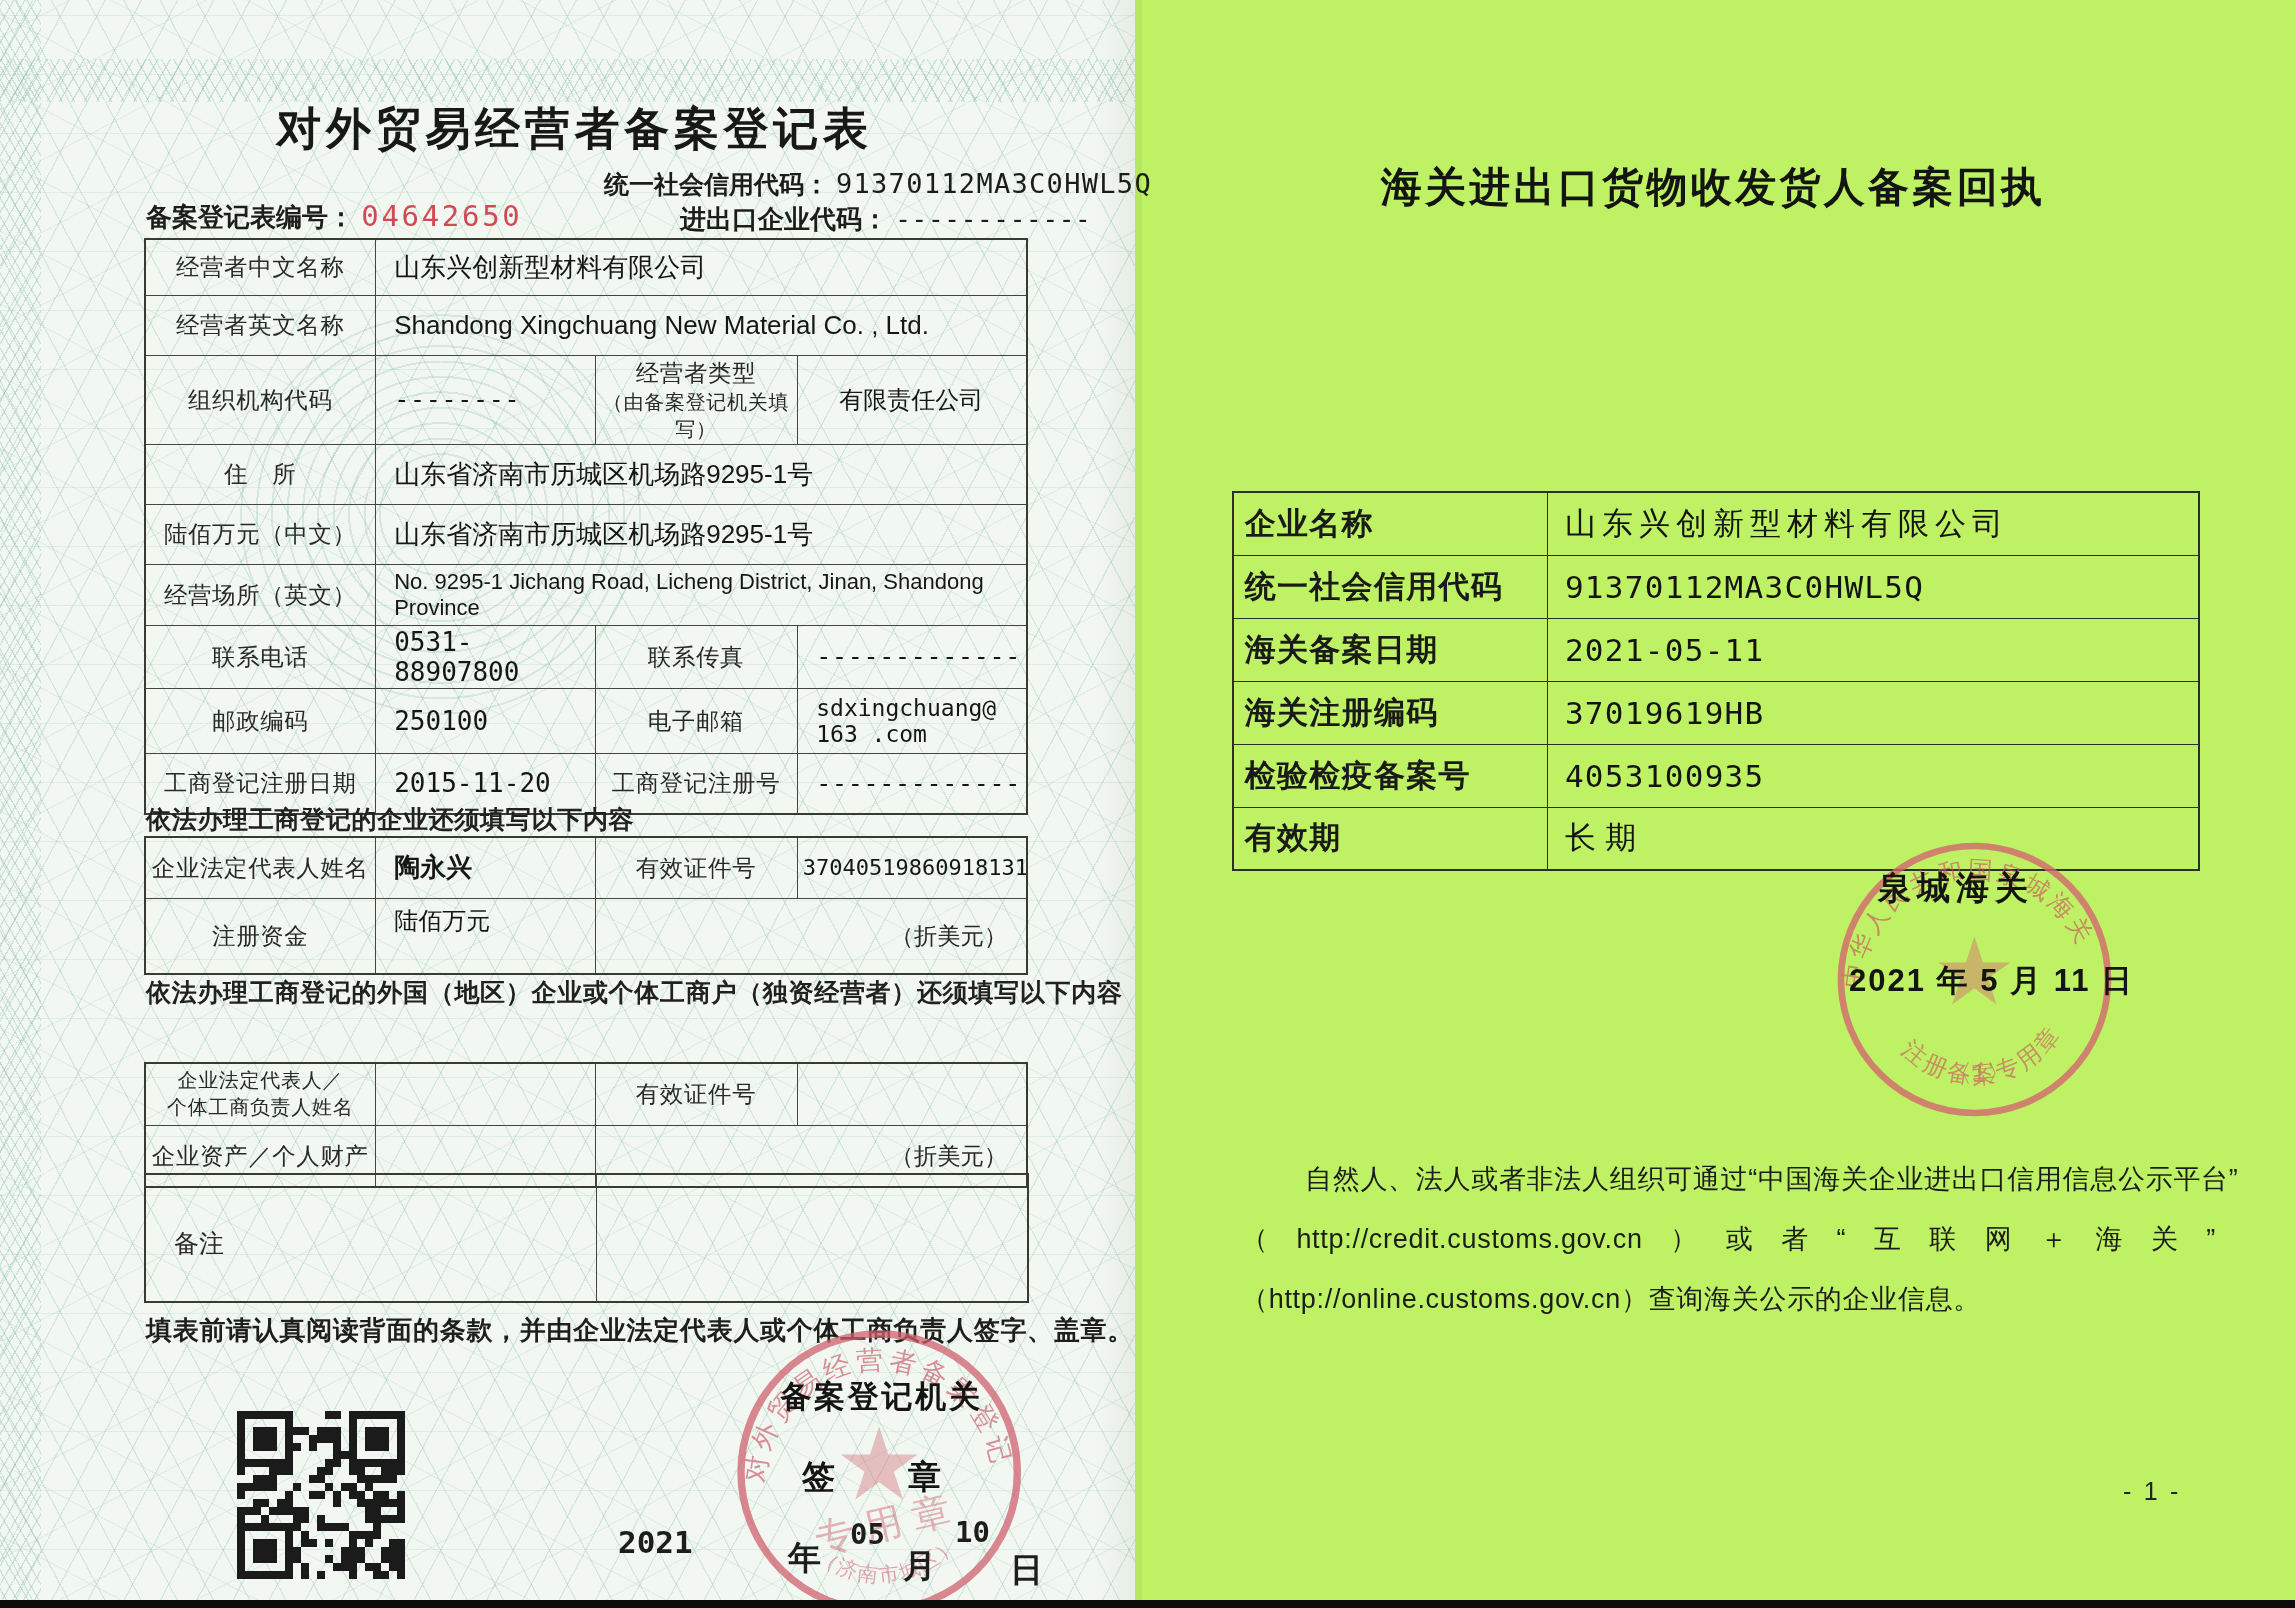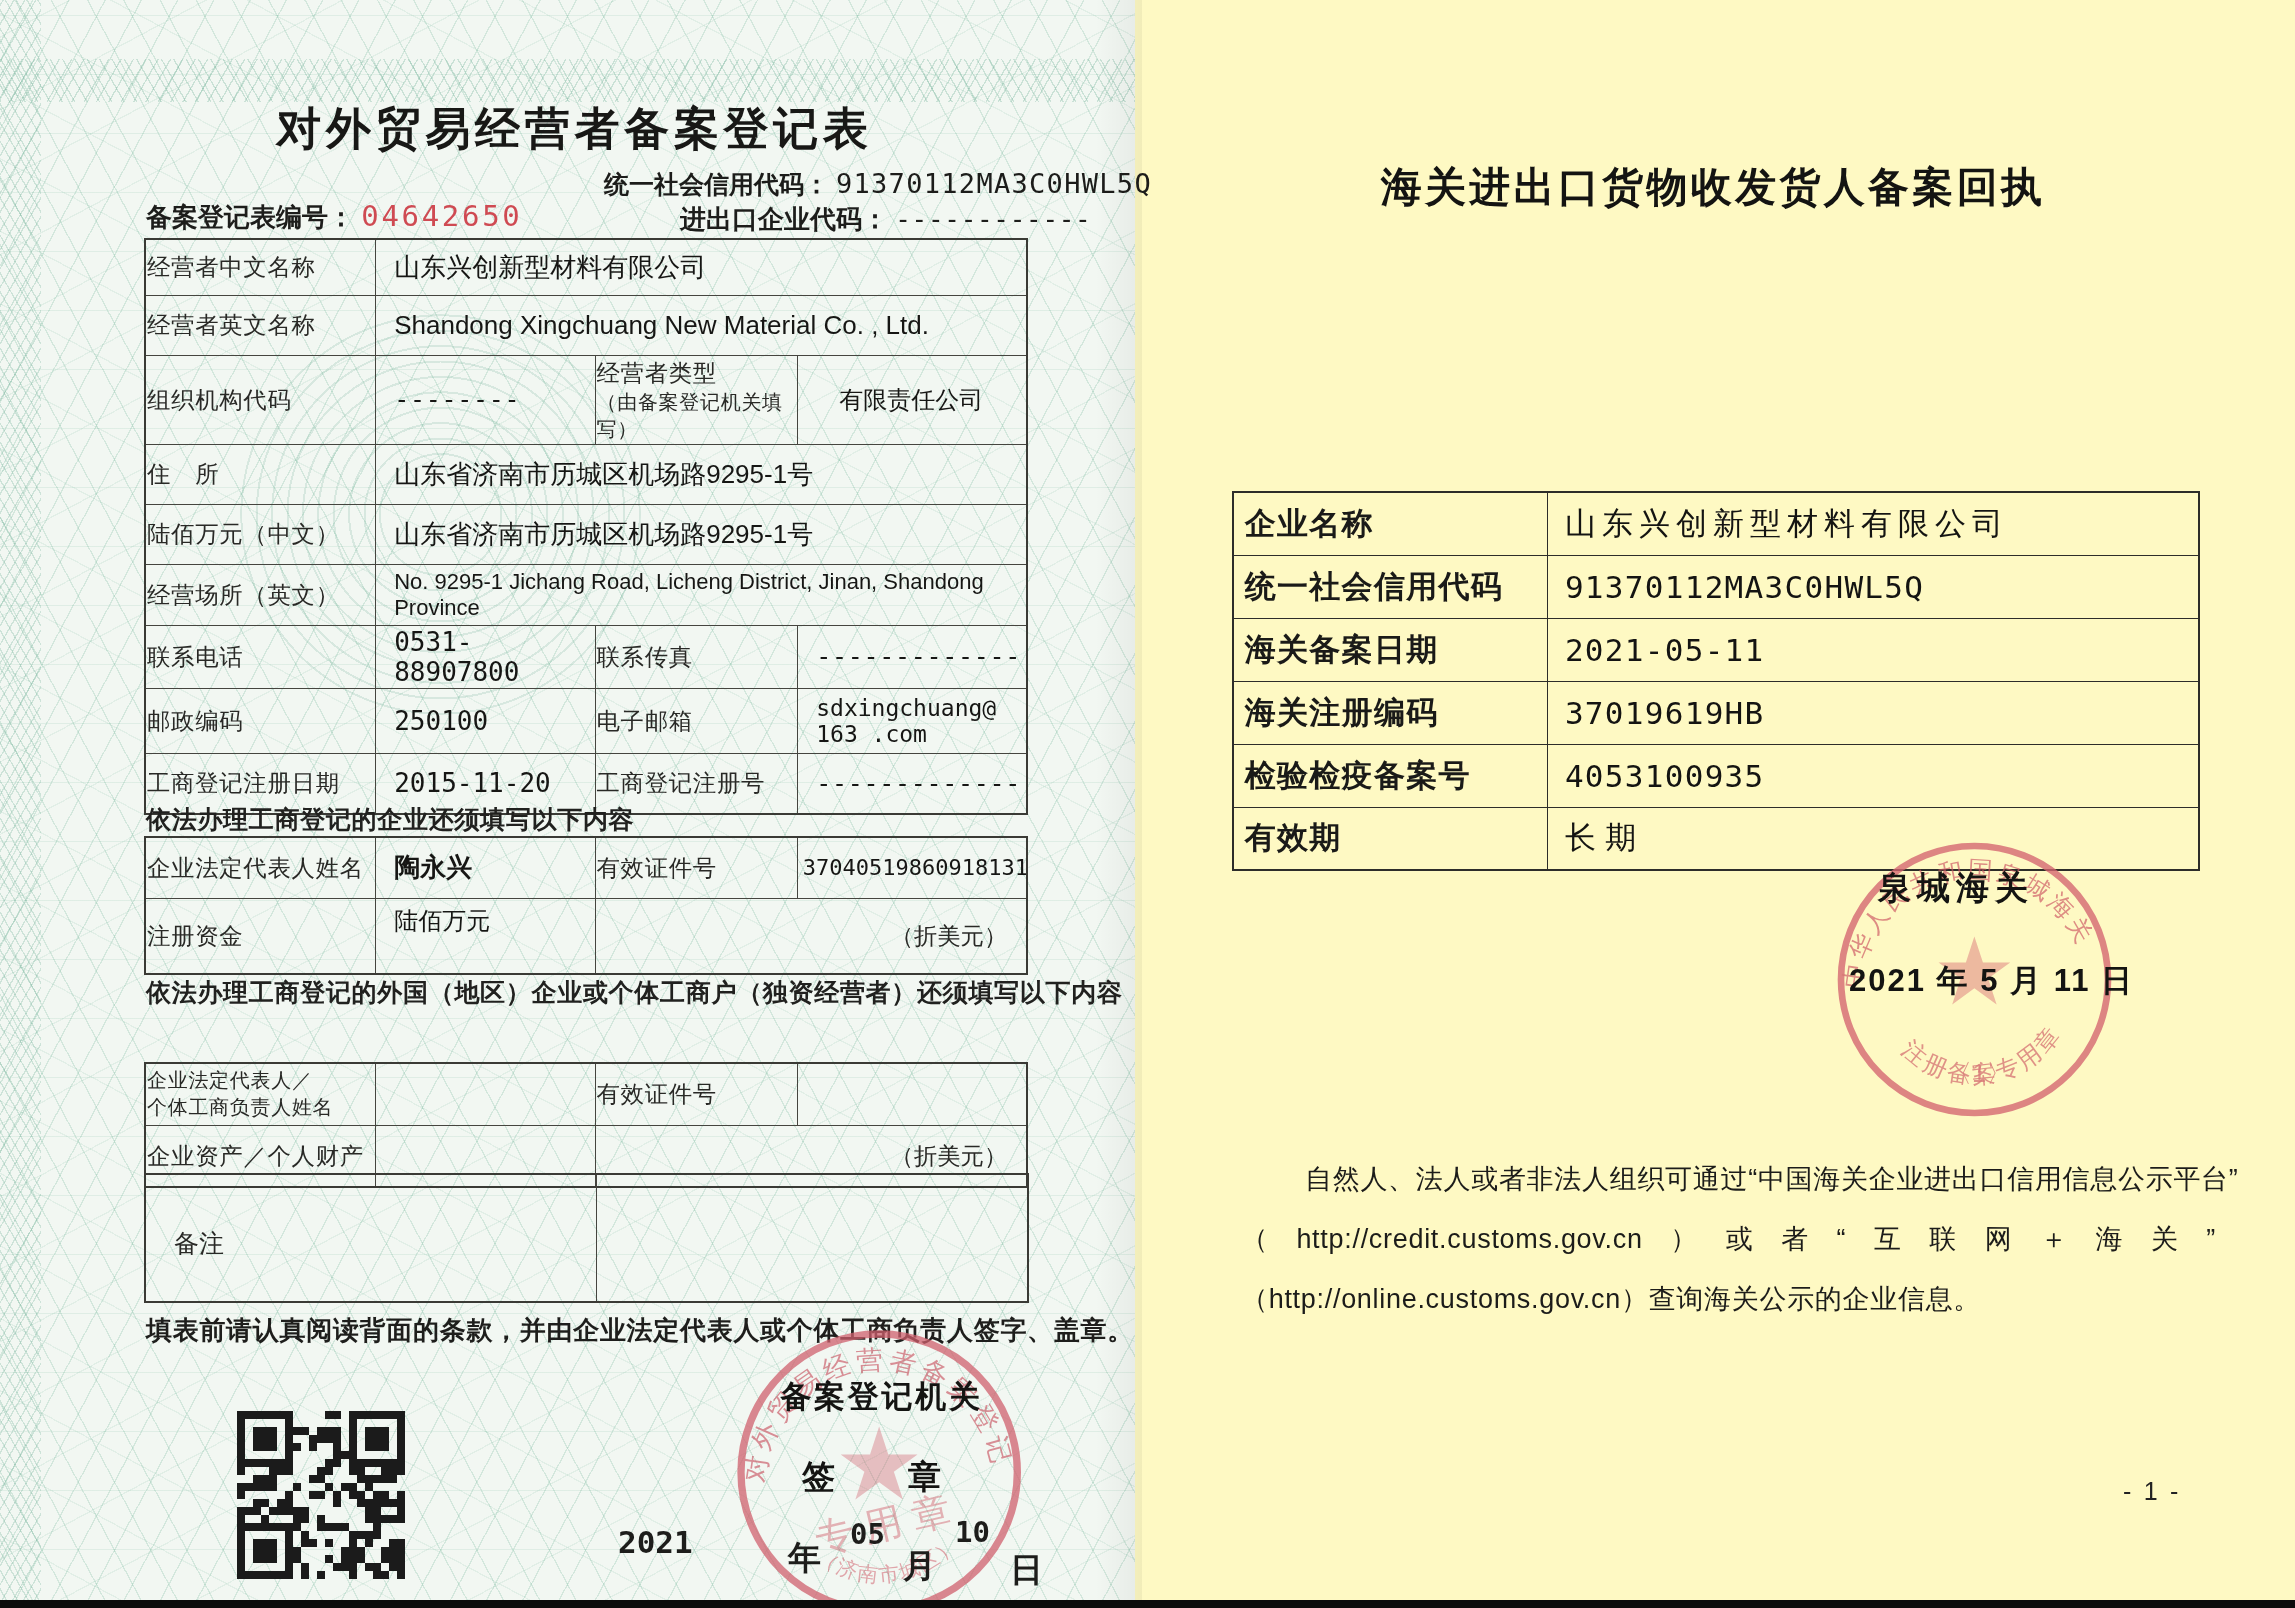--- a/index.html
+++ b/index.html
@@ -1,16 +1,16 @@
 <!DOCTYPE html>
 <html style="font-size:10.7px"><head>
 <meta charset="utf-8">
 <style>
   html,body{margin:0;padding:0;background:#c9c7c2;}
-  #canvas{position:relative;width:2295px;height:1609px;background:#fef9c3;overflow:hidden;
+  #canvas{position:relative;width:2295px;height:1609px;background:#bef264;overflow:hidden;
           font-family:"Liberation Sans",sans-serif;color:#1d1d1b;}
   .abs{position:absolute;}
 
   
   #left-page{left:0;top:0;width:1135px;height:1609px;background:#f2f7f2;}
   .guilloche{position:absolute;inset:0;
     background-image:
       repeating-linear-gradient(62deg,  rgba(124,186,160,.26) 0 1.3px, rgba(0,0,0,0) 1.3px 32px),
       repeating-linear-gradient(-62deg, rgba(124,186,160,.26) 0 1.3px, rgba(0,0,0,0) 1.3px 32px),
       repeating-linear-gradient(28deg,  rgba(124,186,160,.14) 0 1.3px, rgba(0,0,0,0) 1.3px 64px),
@@ -41,21 +41,21 @@
   #lp-credit-line .mono{font-weight:400;font-size:27px;letter-spacing:1.3px;}
   #lp-formno-line{left:146px;top:199px;font-size:26px;font-weight:600;white-space:nowrap;}
   #lp-formno-line .red{color:#cf4a52;font-weight:400;font-size:29px;letter-spacing:2.7px;}
   #lp-iecode-line{left:680px;top:202px;font-size:26px;font-weight:600;white-space:nowrap;}
   #lp-iecode-line .mono{font-weight:400;letter-spacing:0.7px;}
 
   
   table.tbl{border-collapse:collapse;table-layout:fixed;background:rgba(255,255,255,.0);}
   table.tbl td{border:1.3px solid #45453f;overflow:hidden;vertical-align:middle;}
   table.tbl{border:2px solid #3a3a35;}
-  .lbl{text-align:left;font-size:23.4px;color:#292926;letter-spacing:0.7px;}
+  .lbl{text-align:center;font-size:23.4px;color:#292926;letter-spacing:0.7px;}
   .val{font-size:26px;padding-left:18.7px;color:#161614;}
   .val2{font-size:24px;padding-left:14.7px;color:#161614;}
   .ctr{text-align:center;padding-left:0;}
   .sub{font-size:20px;}
   .sec-head{font-size:25px;font-weight:600;color:#21211f;letter-spacing:0.7px;}
   .dashes{letter-spacing:0.7px;font-size:25px;}
   .usd{ text-align:right;padding-right:18.7px;font-size:23.4px;color:#292926;}
   .rm-lbl{vertical-align:top;padding:10.7px 0 0 28px;font-size:25px;color:#292926;}
   #lp-footnote{left:146px;top:1313px;font-size:26px;font-weight:600;color:#1e1e1c;letter-spacing:0.7px;}
 

